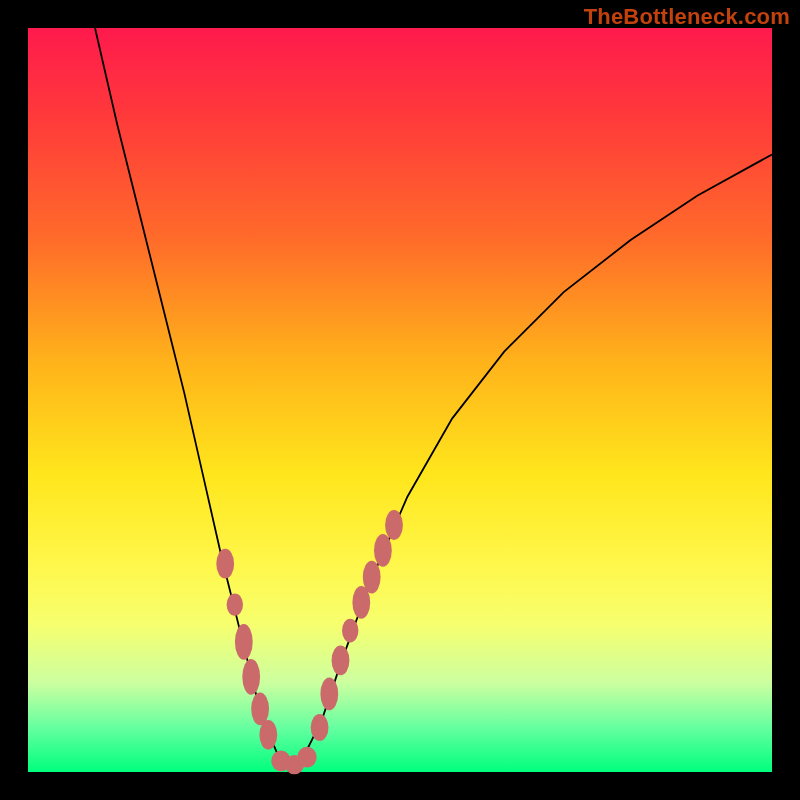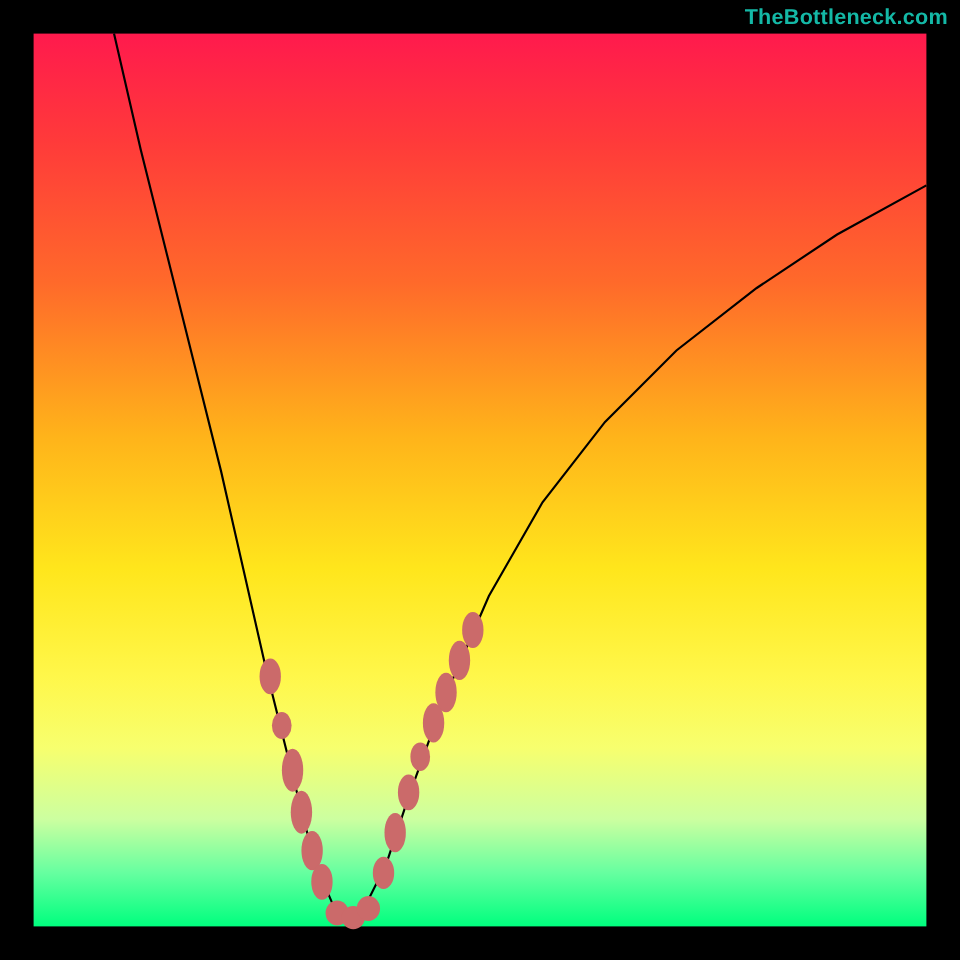--- a/index.html
+++ b/index.html
@@ -26,22 +26,22 @@
       #fff74a 72%,
       #f7ff6e 80%,
       #ccffa0 88%,
       #66ffa0 94%,
       #00ff7e 100%);
   }
   .watermark {
     position: absolute;
     top: 4px;
     right: 10px;
-    color: #14b8a6;
-    font-size: 18px;
+    color: #c2410c;
+    font-size: 22px;
     font-weight: 600;
     letter-spacing: 0.2px;
     user-select: none;
   }
   svg.plot {
     position: absolute;
     left: 28px;
     top: 28px;
     width: 744px;
     height: 744px;

